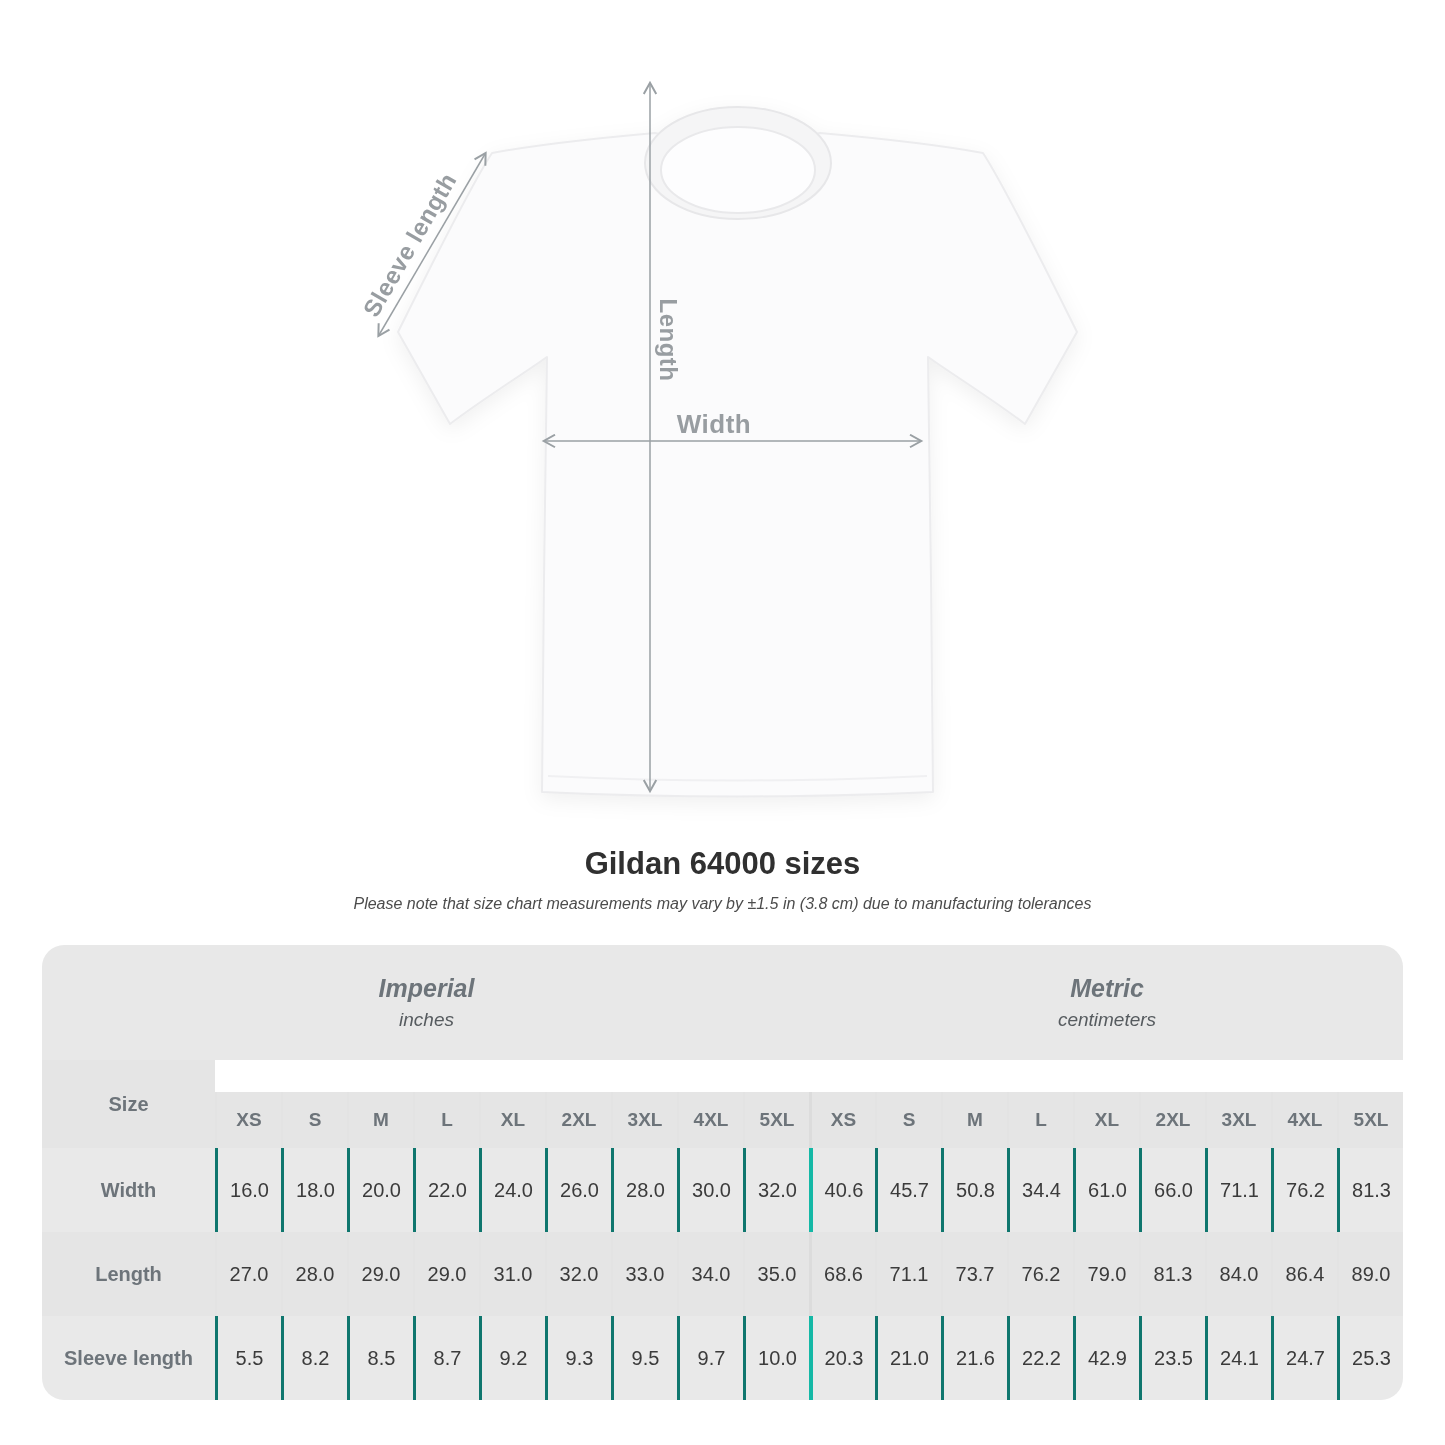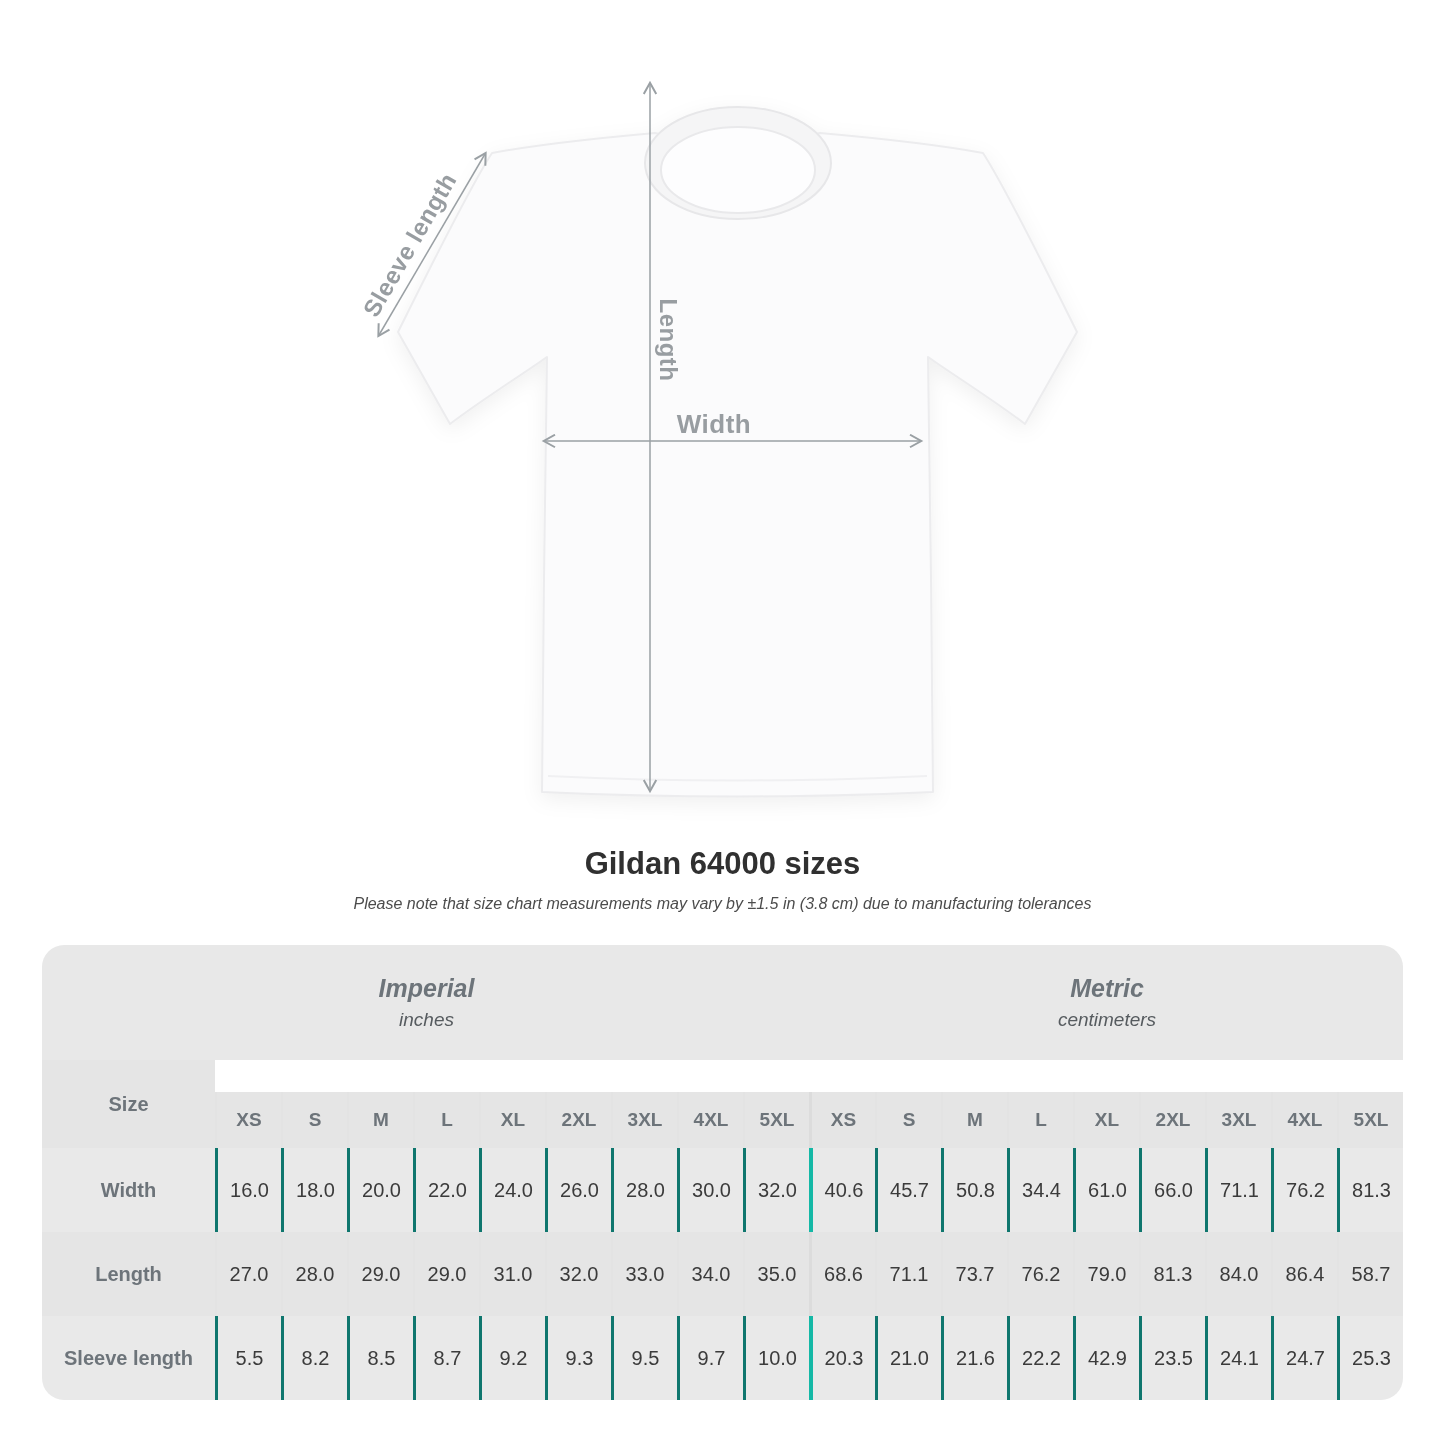--- a/index.html
+++ b/index.html
@@ -142,21 +142,21 @@
       <div class="cell num white">34.0</div>
       <div class="cell num white">35.0</div>
       <div class="cell num white gstart">68.6</div>
       <div class="cell num white">71.1</div>
       <div class="cell num white">73.7</div>
       <div class="cell num white">76.2</div>
       <div class="cell num white">79.0</div>
       <div class="cell num white">81.3</div>
       <div class="cell num white">84.0</div>
       <div class="cell num white">86.4</div>
-      <div class="cell num white">58.7</div>
+      <div class="cell num white">89.0</div>
       <div class="cell lab gray">Sleeve length</div>
       <div class="cell num gray">5.5</div>
       <div class="cell num gray">8.2</div>
       <div class="cell num gray">8.5</div>
       <div class="cell num gray">8.7</div>
       <div class="cell num gray">9.2</div>
       <div class="cell num gray">9.3</div>
       <div class="cell num gray">9.5</div>
       <div class="cell num gray">9.7</div>
       <div class="cell num gray">10.0</div>

